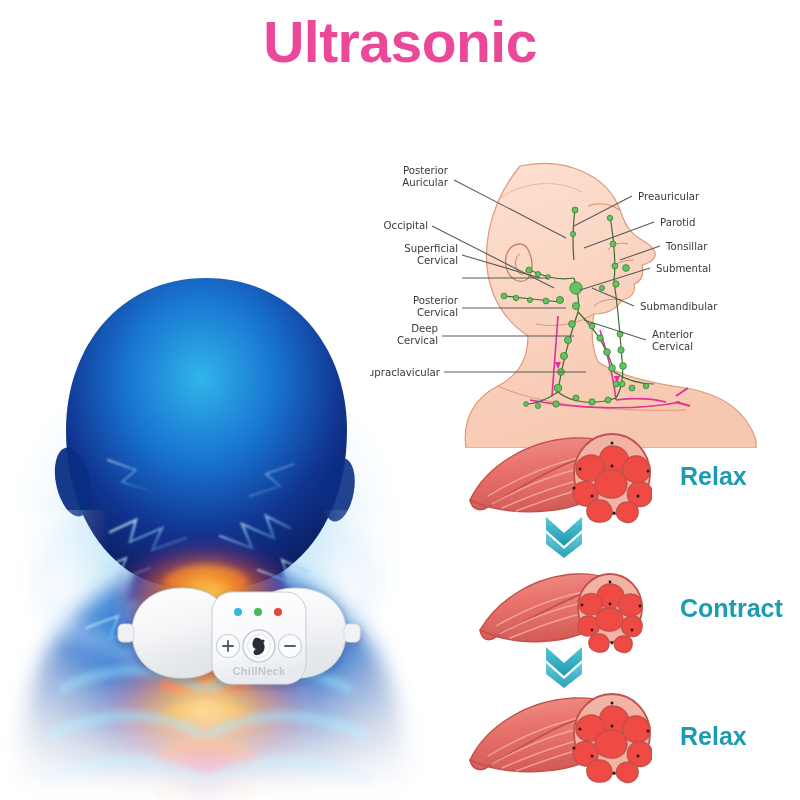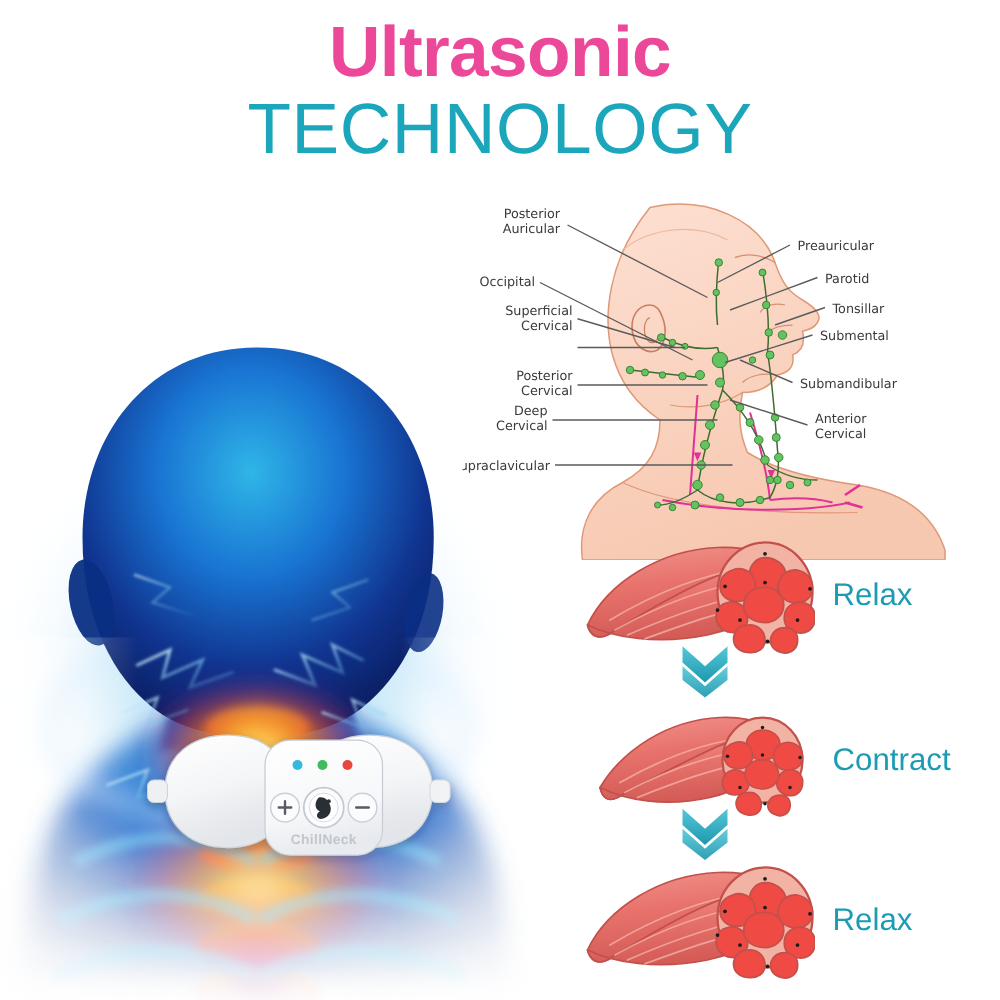--- a/index.html
+++ b/index.html
@@ -88,43 +88,42 @@
   .muscle-row.r2 { top: 140px; }
   .muscle-row.r3 { top: 268px; }
   .muscle-art {
     width: 190px;
     height: 100px;
     flex: 0 0 190px;
   }
   .muscle-art svg { display: block; }
   .muscle-label {
     font-size: 25px;
-    font-weight: 400;
+    font-weight: 700;
     color: #1c9cb2;
-    margin-left: 14px;
+    margin-left: 28px;
     white-space: nowrap;
   }
   .chevron {
     position: absolute;
     left: 78px;
     width: 48px;
     height: 44px;
   }
   .chevron.c1 { top: 95px; }
   .chevron.c2 { top: 225px; }
   .chevron svg { display: block; }
 </style>
 </head>
 <body>
 
 <div id="stage">
 
   <div class="title-block">
     <span class="title-line1">Ultrasonic</span>
-    <span class="title-line2">TECHNOLOGY</span>
   </div>
 
   <div class="hero">
     <svg width="450" height="680" viewBox="0 0 450 680" xmlns="http://www.w3.org/2000/svg">
       <defs>
         <radialGradient id="headG" cx="48%" cy="32%" r="70%">
           <stop offset="0%" stop-color="#2fb6e8"></stop>
           <stop offset="38%" stop-color="#1974d2"></stop>
           <stop offset="72%" stop-color="#10348f"></stop>
           <stop offset="100%" stop-color="#0a1c5e"></stop>

